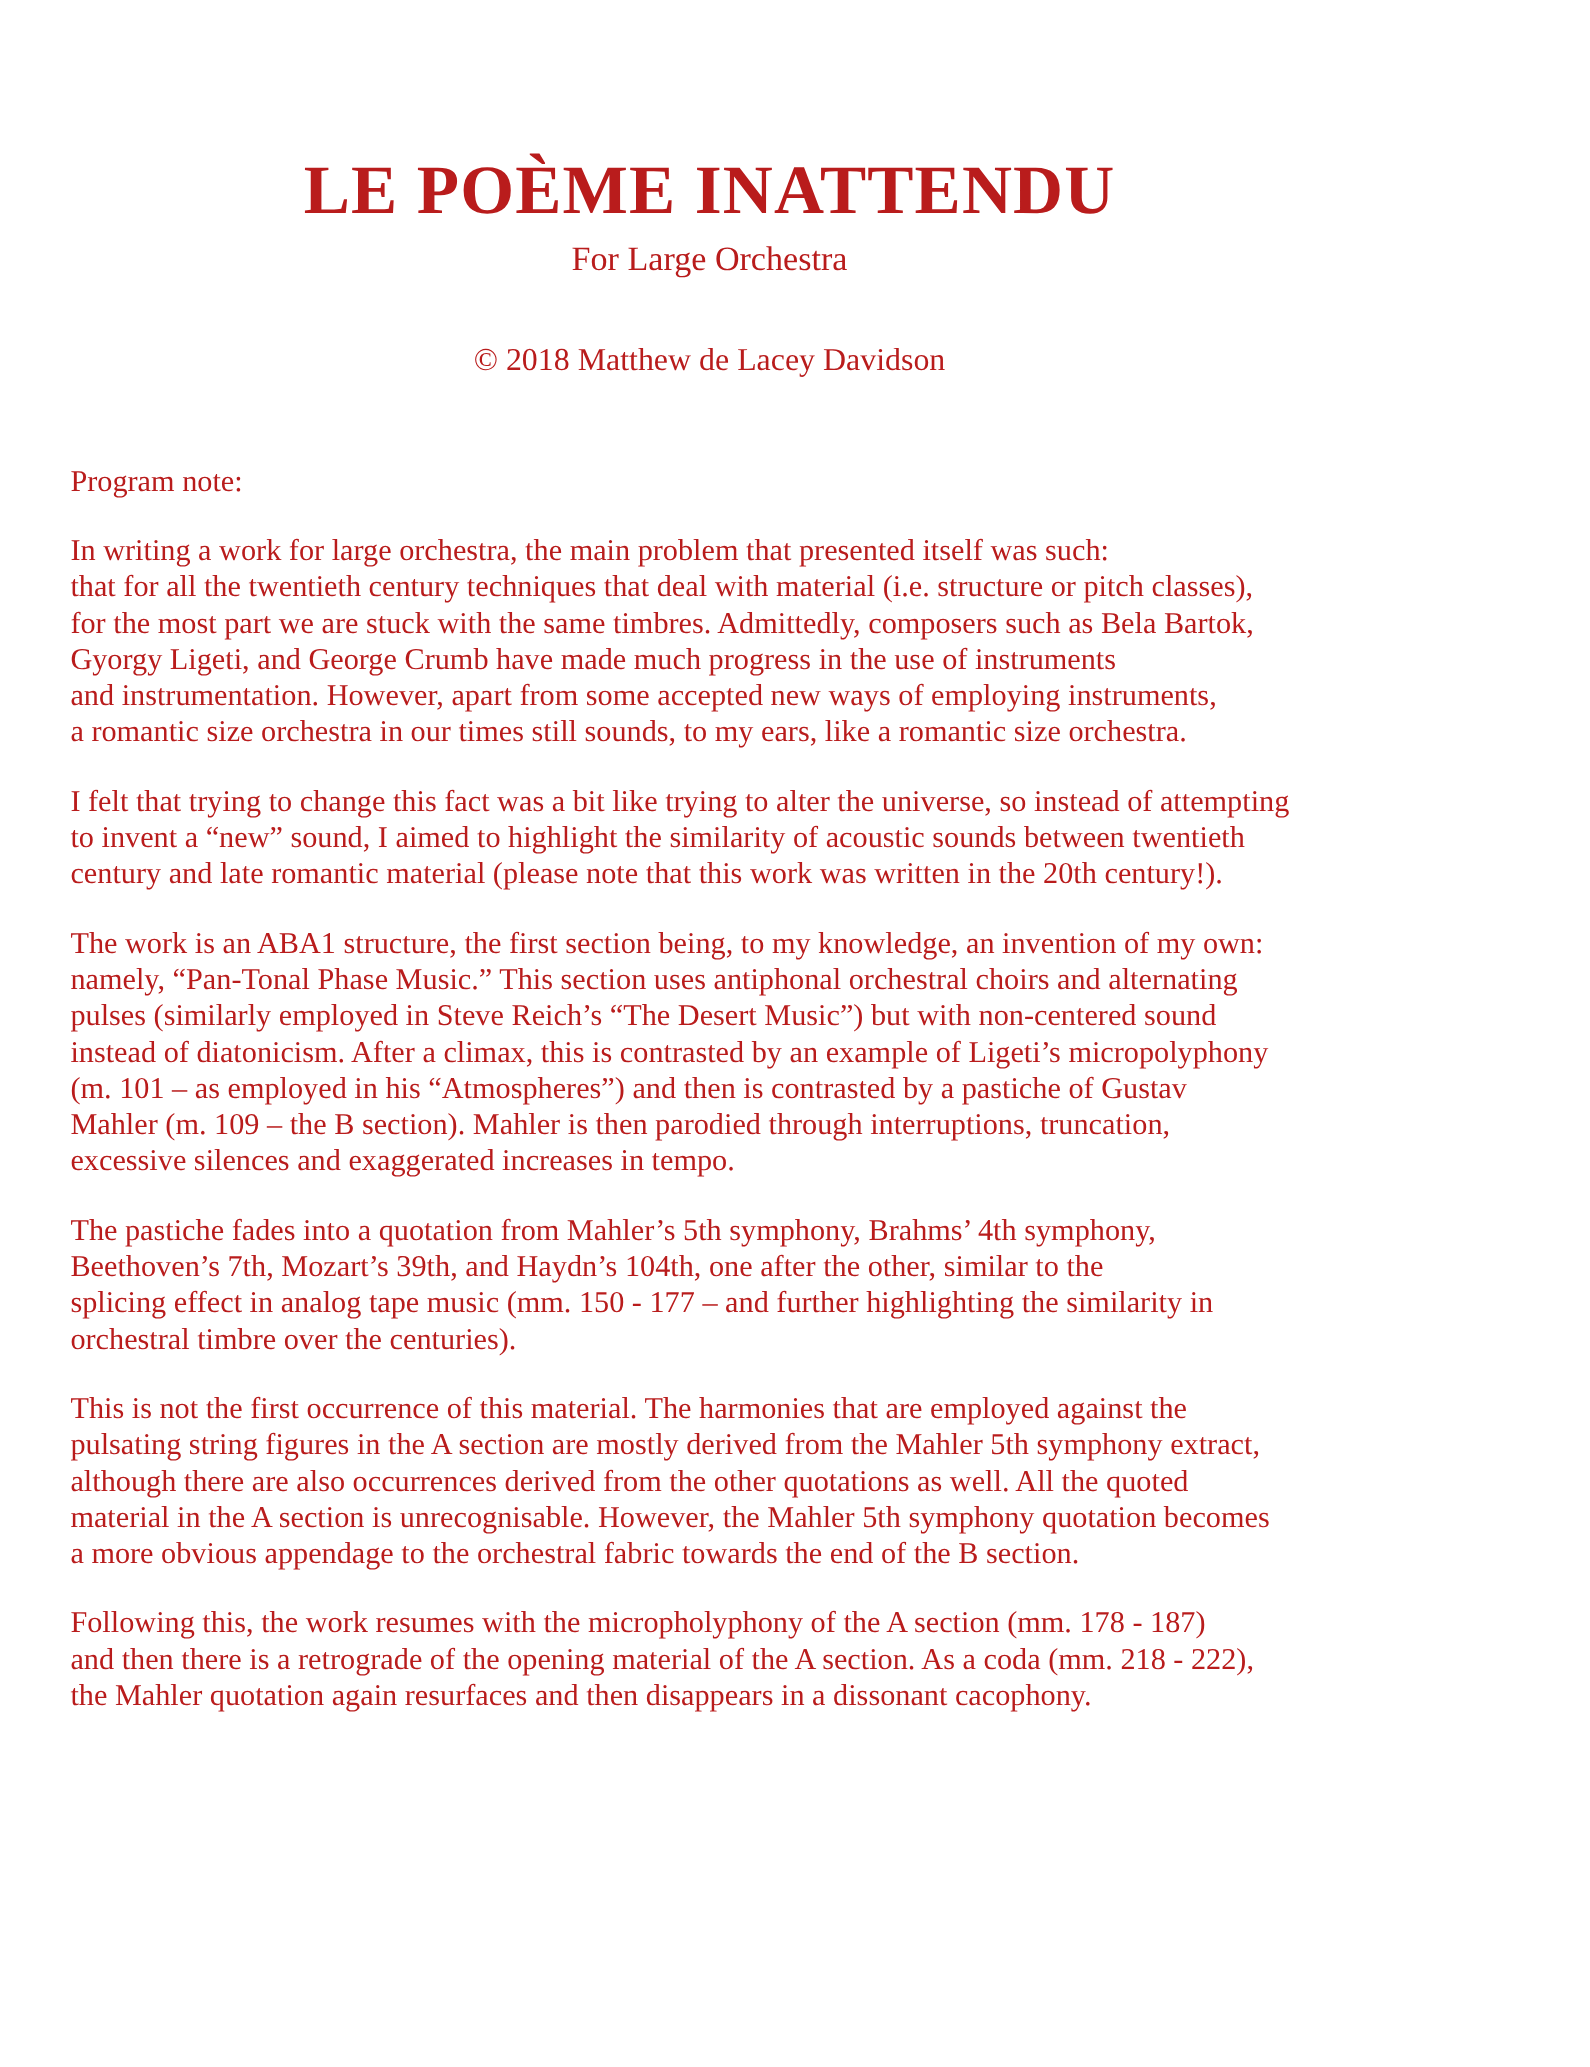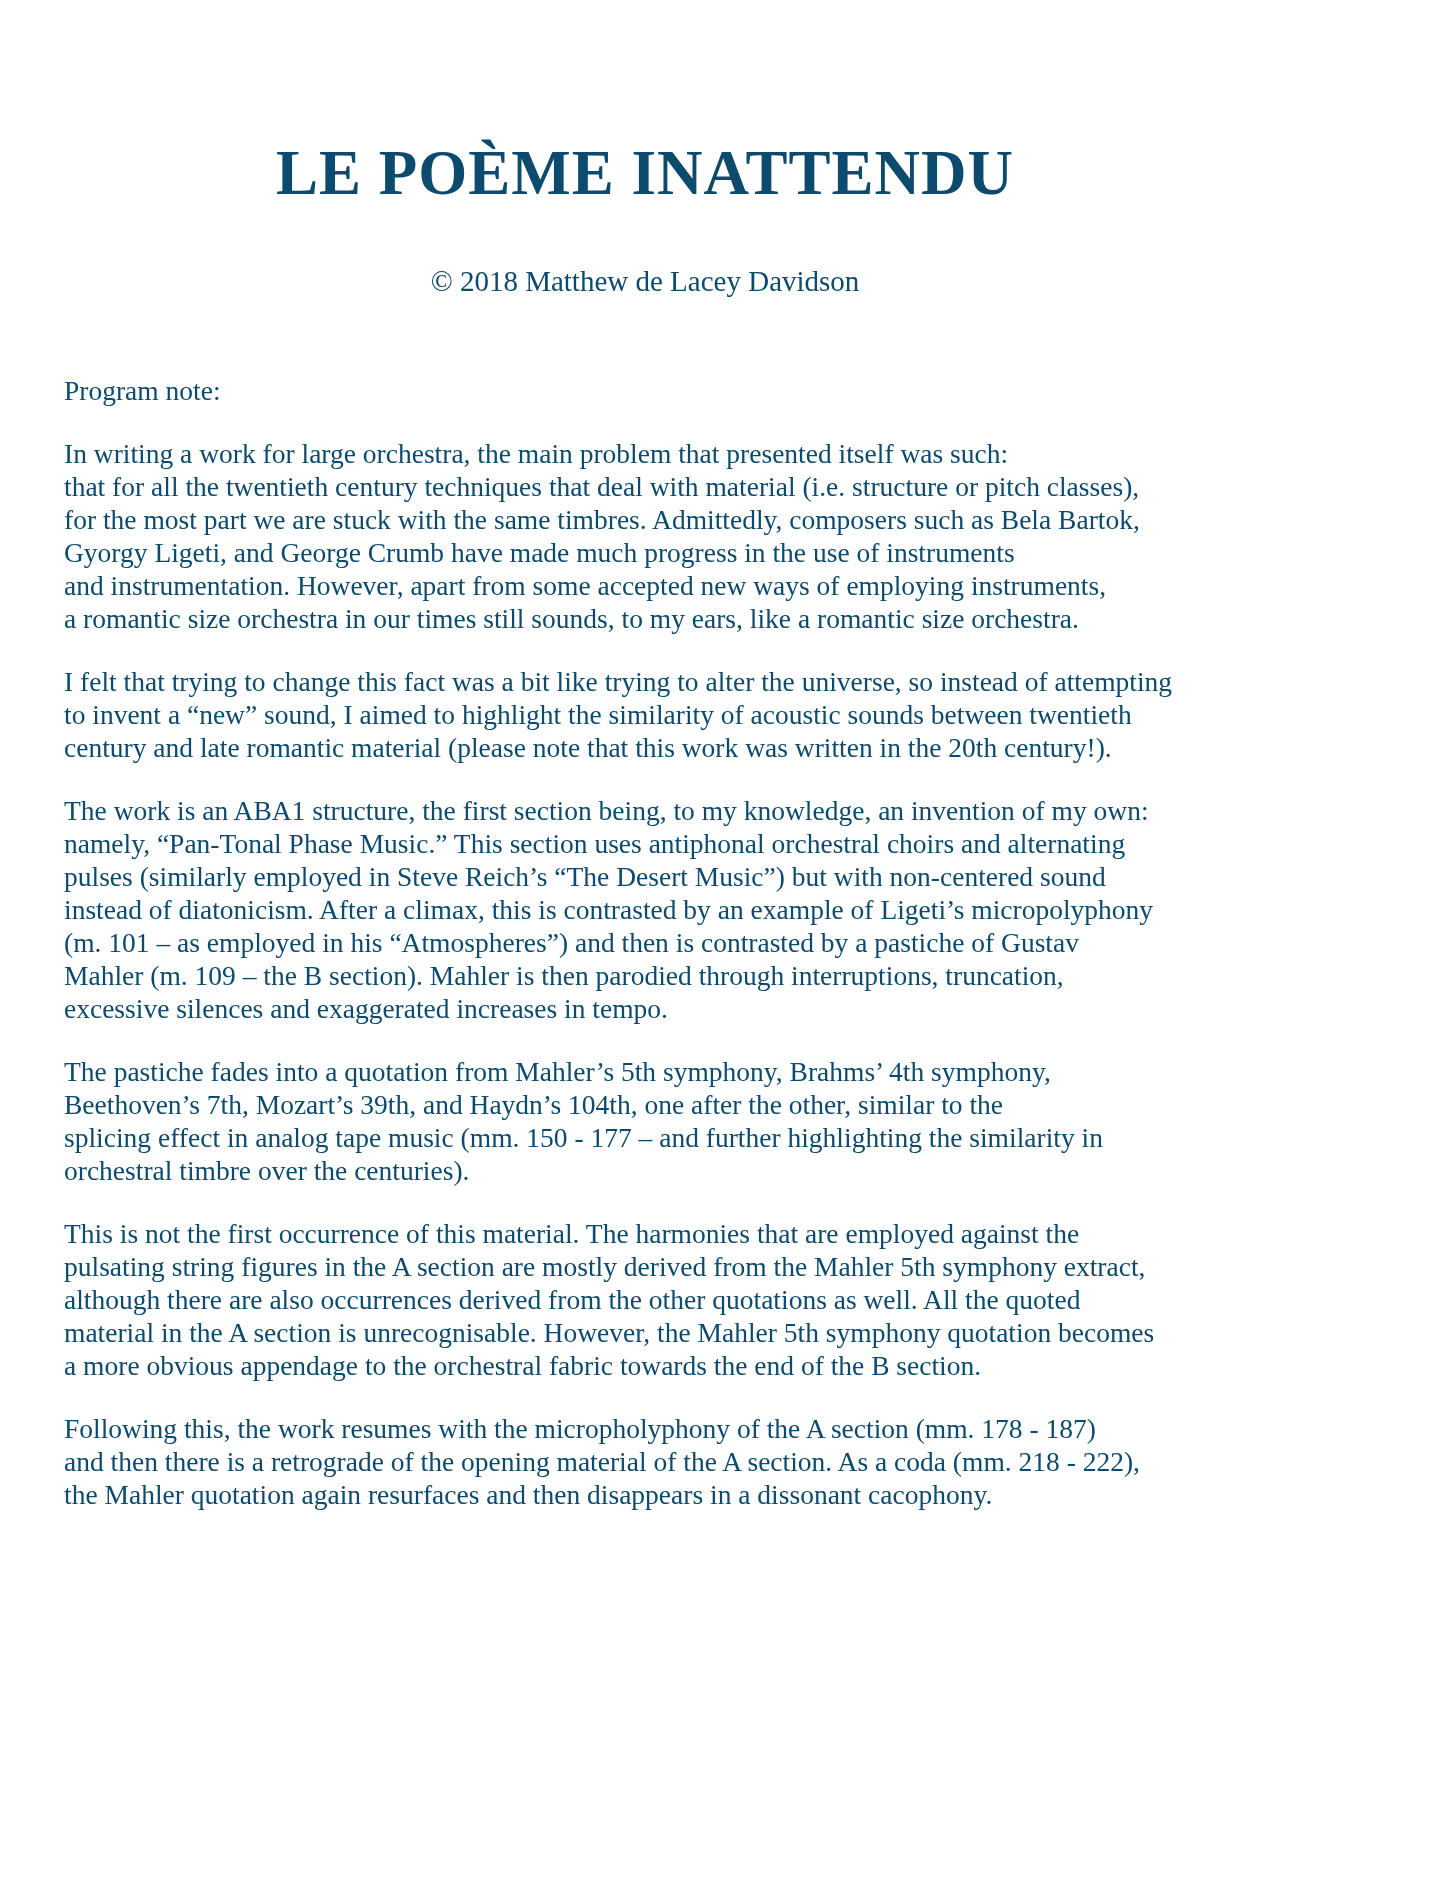--- a/index.html
+++ b/index.html
@@ -1,21 +1,21 @@
 <!DOCTYPE html>
 <html><head>
 <meta charset="utf-8">
 <style>
   html, body { margin: 0; padding: 0; }
   .page {
     position: relative;
     width: 1445px;
     height: 1879px;
     background: #ffffff;
-    color: #0c4a6e;
+    color: #b91c1c;
     font-family: "Liberation Serif", serif;
     overflow: hidden;
   }
   .inner {
     width: 1290px;
     padding-top: 138px;
     box-sizing: border-box;
   }
   .doc-title {
     text-align: center;
@@ -60,20 +60,21 @@
   }
 </style>
 </head>
 <body>
 
 <div class="page">
   <div class="inner">
 
     <div class="doc-title">LE POÈME INATTENDU</div>
 
+    <div class="doc-subtitle">For Large Orchestra</div>
 
     <div class="doc-copyright">© 2018 Matthew de Lacey Davidson</div>
 
     <div class="body-block">
 
       <div class="program-label">Program note:</div>
 
       <div class="paragraph">In writing a work for large orchestra, the main problem that presented itself was such:
 that for all the twentieth century techniques that deal with material (i.e. structure or pitch classes),
 for the most part we are stuck with the same timbres. Admittedly, composers such as Bela Bartok,

